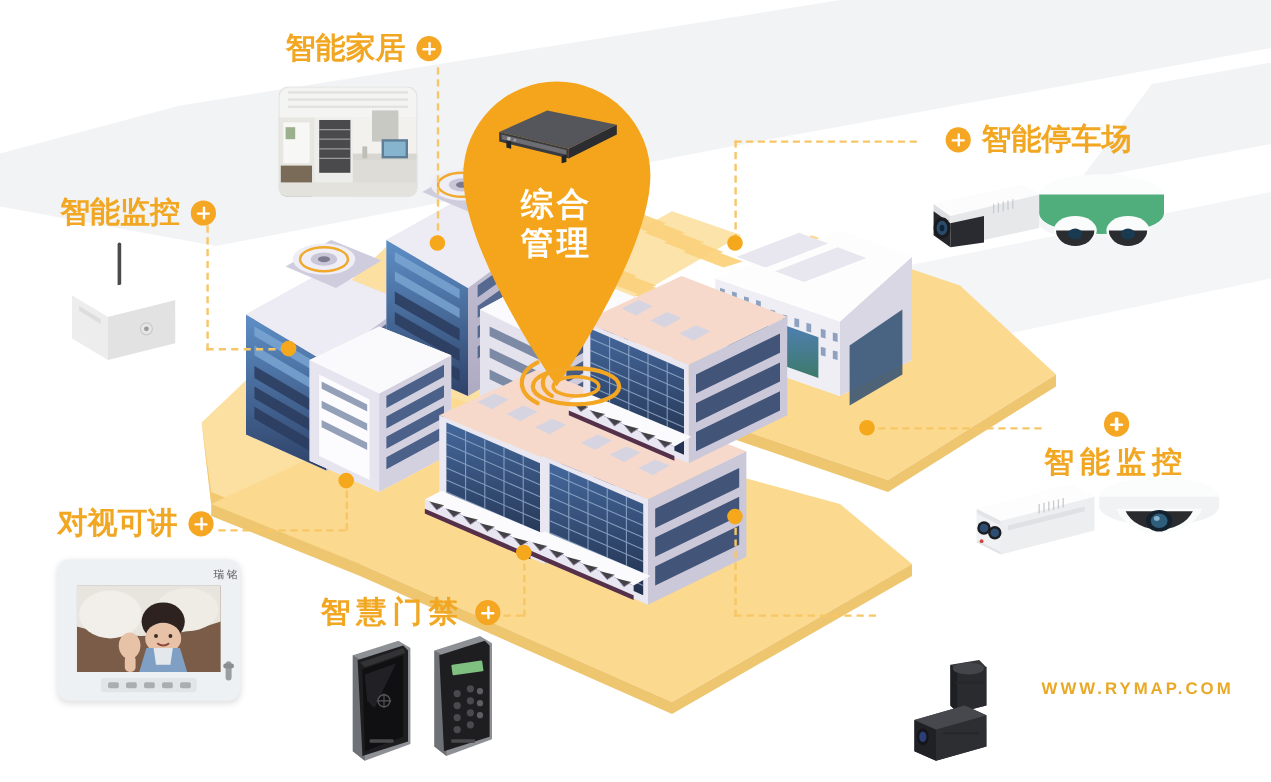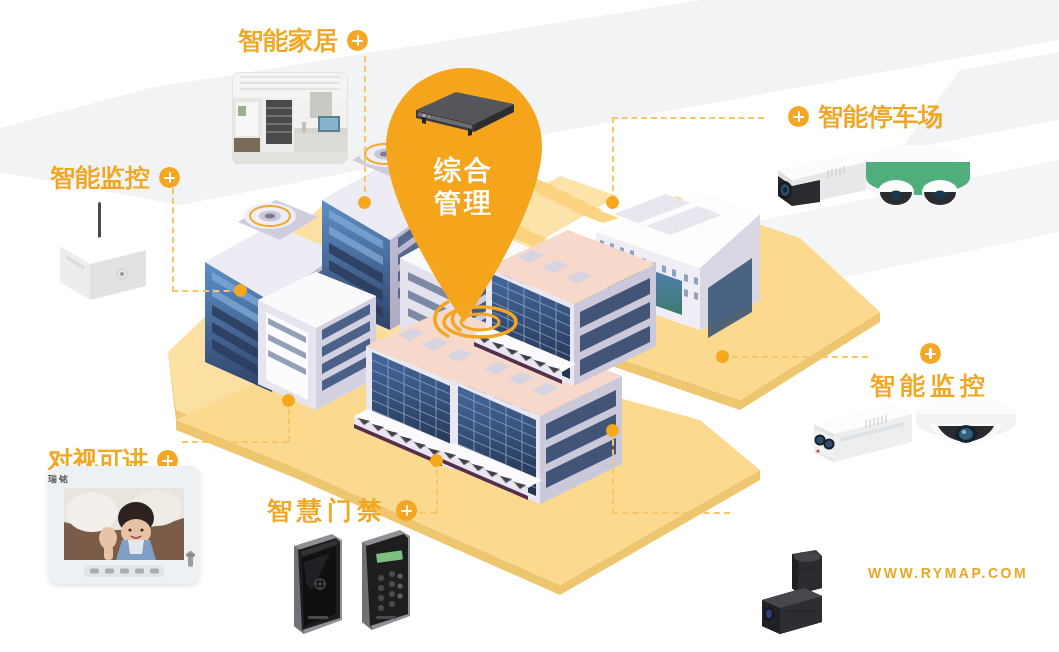--- a/index.html
+++ b/index.html
@@ -70,22 +70,22 @@
     position:absolute; left:868px; top:565px;
     color:#E9A826; font-family:Liberation Sans, sans-serif;
     font-size:14px; letter-spacing:2.5px; font-weight:700;
   }
   .intercom {
     position:absolute; left:48px; top:466px; width:152px; height:118px;
     background:#eef1f3; border-radius:10px;
     box-shadow:0 2px 5px rgba(0,0,0,.12);
   }
   .intercom .brand {
-    position:absolute; top:7px; left:0; right:0; text-align:left;
-    font-size:9px; color:#5a5a5a; letter-spacing:2px; font-weight:700;
+    position:absolute; top:7px; left:0; right:0; text-align:right;
+    font-size:9px; color:#5a5a5a; letter-spacing:2px; font-weight:400;
   }
 </style>
 </head>
 <body>
 
 <div id="stage">
 
   <svg class="abs" style="left:0;top:0;" width="1059" height="652" viewBox="0 0 1059 652">
     <defs>
       <linearGradient id="gWall" x1="0" y1="0" x2="0" y2="1">
@@ -483,21 +483,21 @@
   <div class="label" style="left:238px;top:28px;">
     <span class="txt">智能家居</span>
     <span class="plus"></span>
   </div>
 
   <div class="label" style="left:50px;top:165px;">
     <span class="txt">智能监控</span>
     <span class="plus"></span>
   </div>
 
-  <div class="label" style="left:48px;top:448px;">
+  <div class="label" style="left:48px;top:424px;">
     <span class="txt">对视可讲</span>
     <span class="plus"></span>
   </div>
 
   <div class="label spaced" style="left:225px;top:498px;margin-left:42px;">
     <span class="txt">智慧门禁</span>
     <span class="plus"></span>
   </div>
 
   <div class="label" style="left:788px;top:104px;align-items:center;">

